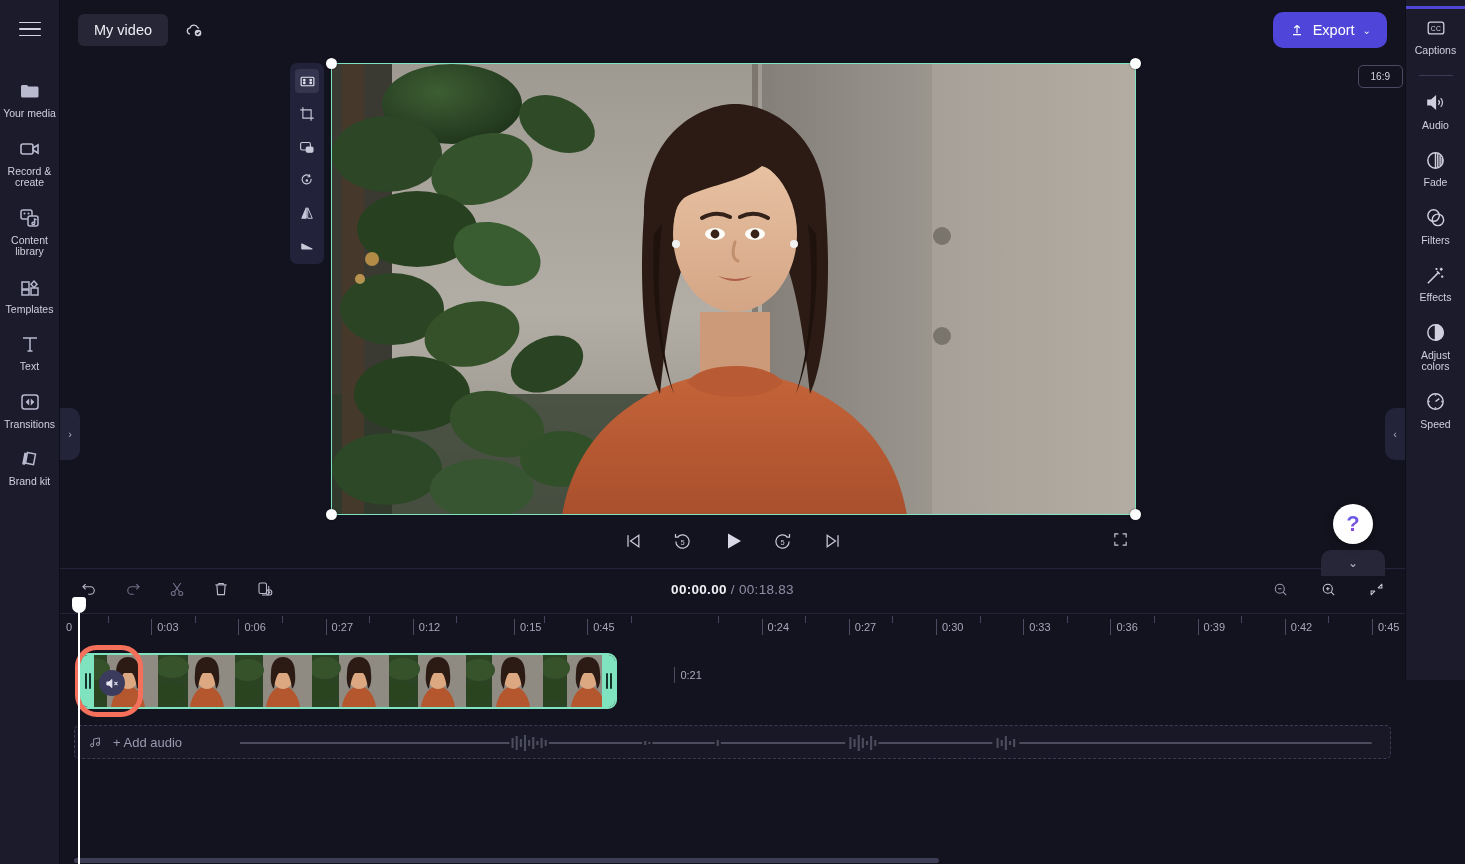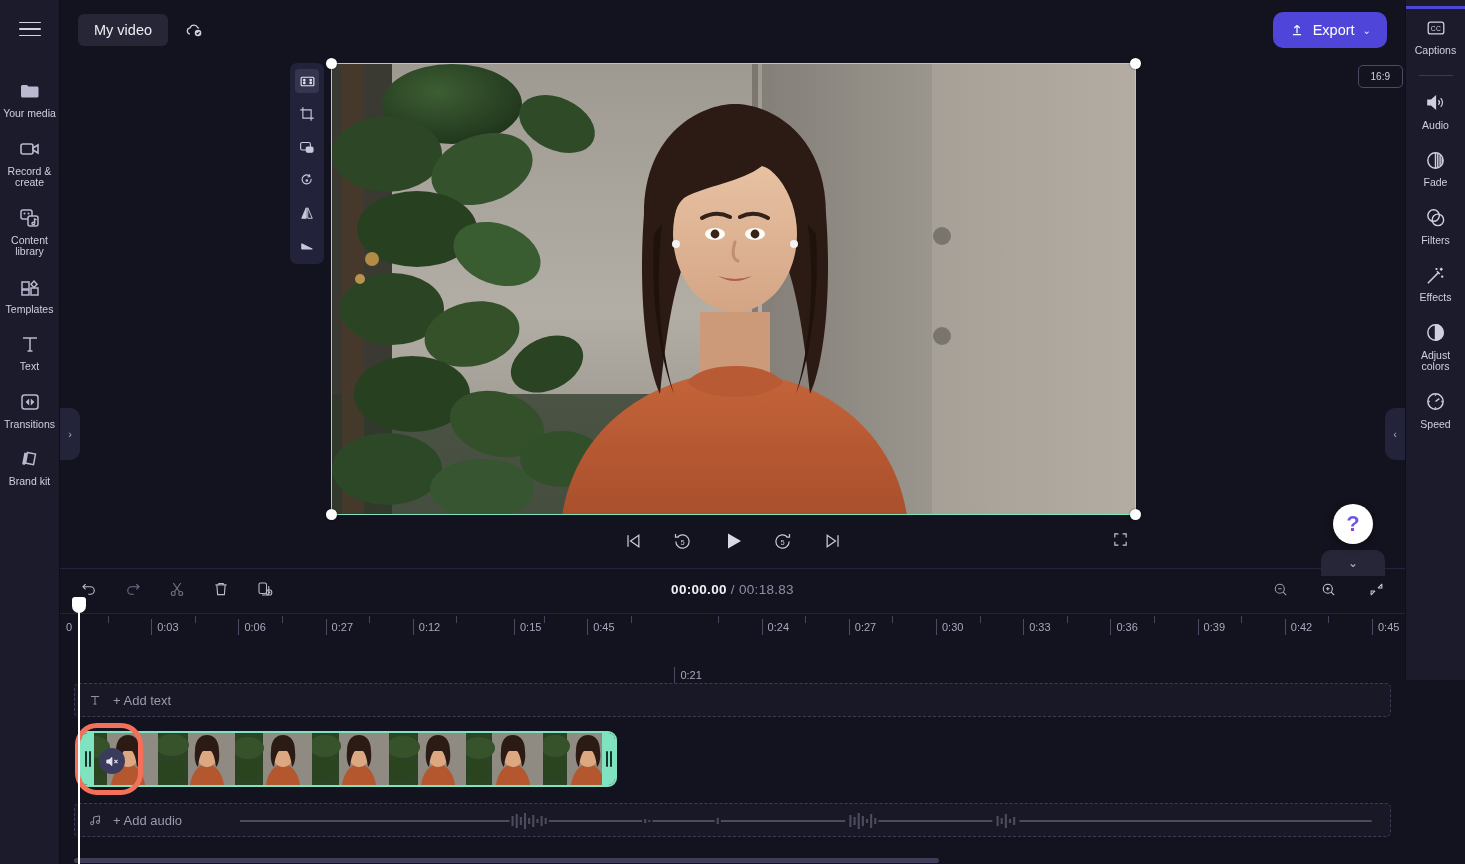--- a/index.html
+++ b/index.html
@@ -676,30 +676,20 @@
         <div class="rk-minor" style="left: 1094px;"></div>
         <div class="rk-label" style="left: 1137.6px;">0:39</div>
         <div class="rk-minor" style="left: 1181.2px;"></div>
         <div class="rk-label" style="left: 1224.8px;">0:42</div>
         <div class="rk-minor" style="left: 1268.4px;"></div>
         <div class="rk-label" style="left: 1312px;">0:45</div>
       </div>
 
     <div class="playhead"></div>
 
-    <div class="track" style="margin-top:44px">
-      <div class="track-row">
-        <span class="tic">
-          <svg width="14" height="14" viewBox="0 0 24 24" fill="none" stroke="#9a9ab0" stroke-width="1.6">
-              <path d="M5 6h14M12 6v13M9.5 19h5"></path>
-            </svg>
-        </span>
-        <span>+ Add text</span>
-      </div>
-    </div>
 
     <div class="track clip-lane">
       <div class="clip">
         <div class="clip-thumbs">
           <div class="clip-thumb">
             <svg width="77" height="52" viewBox="0 0 77 52" preserveAspectRatio="none">
                 <rect width="77" height="52" fill="#8f8a82"></rect>
                 <rect width="26" height="52" fill="#2c4424"></rect>
                 <ellipse cx="13" cy="14" rx="16" ry="11" fill="#35522b"></ellipse>
                 <ellipse cx="10" cy="36" rx="15" ry="11" fill="#2a4420"></ellipse>

